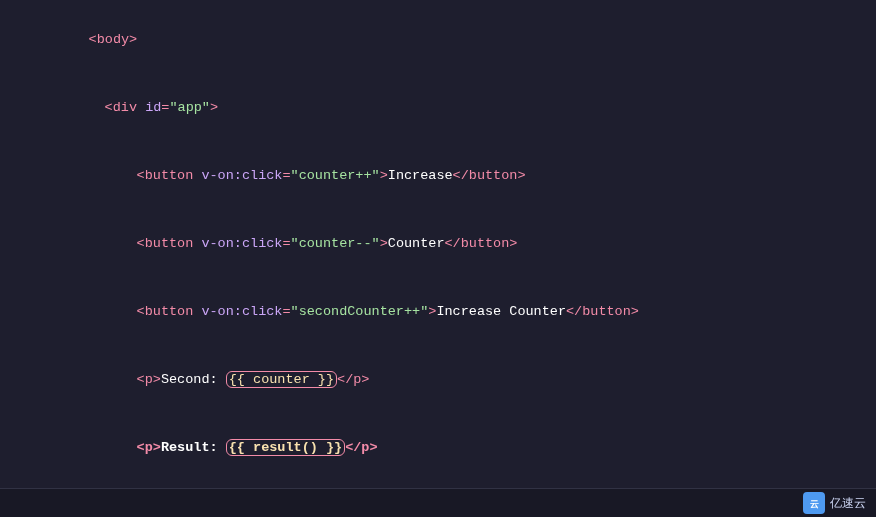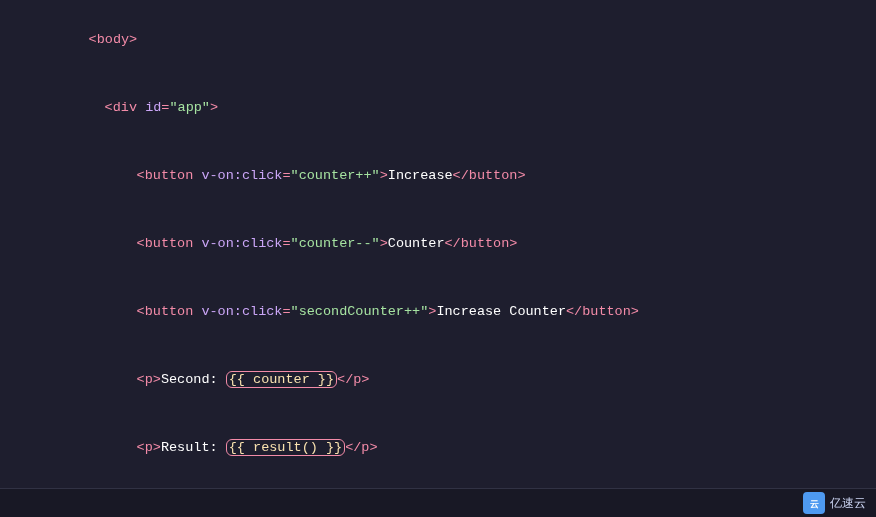--- a/index.html
+++ b/index.html
@@ -121,21 +121,21 @@
     </span>
   </div>
 
   <div class="code-line">
     <span class="line-content" style="padding-left:88px;">
       <span class="tag">&lt;p&gt;</span><span class="text-white">Second: </span><span class="mustache highlight-box">{{ counter }}</span><span class="tag">&lt;/p&gt;</span>
     </span>
   </div>
 
   <div class="code-line">
-    <span class="line-content" style="padding-left:88px;">
+    <span class="line-content" style="padding-left:88px;font-weight:bold;">
       <span class="tag">&lt;p&gt;</span><span class="text-white">Result: </span><span class="mustache highlight-box">{{ result() }}</span><span class="tag">&lt;/p&gt;</span>
     </span>
   </div>
 
   <div class="code-line">
     <span class="line-content">&nbsp;</span>
   </div>
 
 </div>
 

